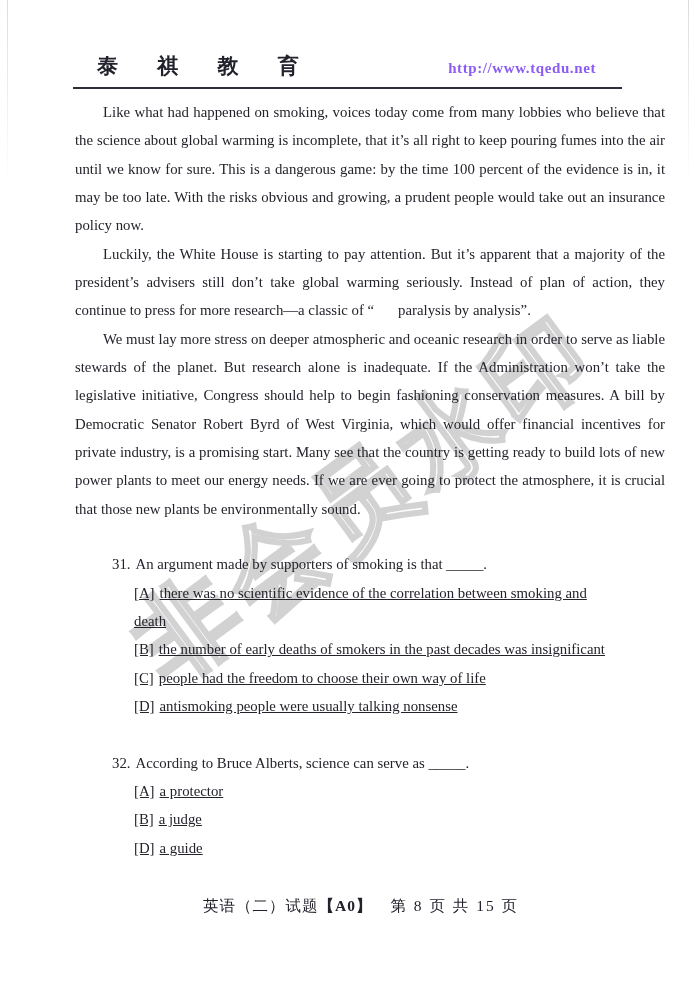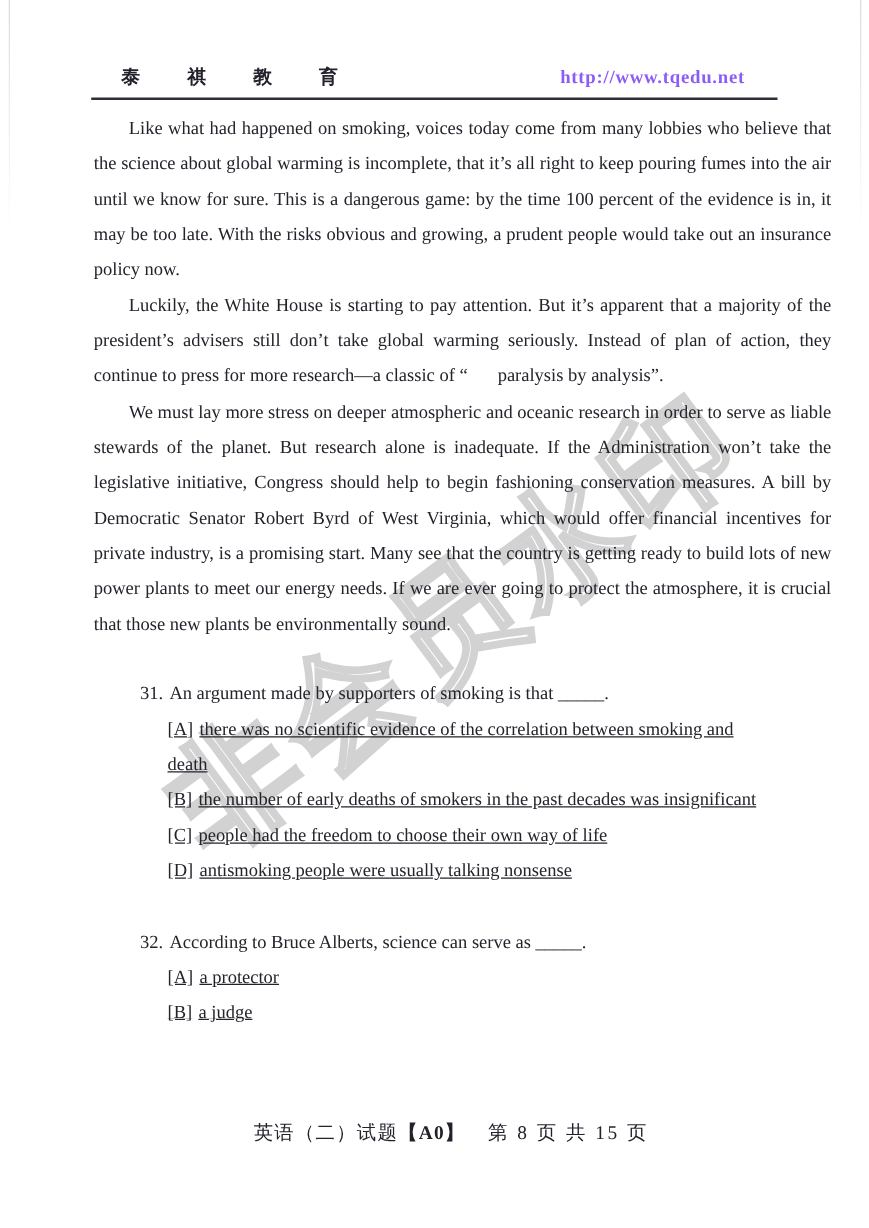--- a/index.html
+++ b/index.html
@@ -47,21 +47,21 @@
   
   .page-header {
     margin: 0 73px;
     padding: 52px 0 7px 0;
     border-bottom: 2px solid #2e2e38;
     display: flex;
     justify-content: space-between;
     align-items: baseline;
   }
   .brand {
-    font-size: 15px; font-weight: bold;
+    font-size: 21px; font-weight: bold;
     letter-spacing: 17px;
     padding-left: 24px;
     color: #22222c;
   }
   .site-url {
     font-size: 15px; font-weight: bold;
     letter-spacing: 0.6px;
     padding-right: 26px;
     color: #8b5cf6;
   }
@@ -147,20 +147,23 @@
       <div class="question">
         <div class="q-stem">
           <span class="q-num">32.</span><span>According to Bruce Alberts, science can serve as _____.</span>
         </div>
         <div class="option">
           <span>[A]</span><span class="opt-text">a protector</span>
         </div>
         <div class="option">
           <span>[B]</span><span class="opt-text">a judge</span>
         </div>
+        <div class="option">
+          <span>[D]</span><span class="opt-text">a guide</span>
+        </div>
       </div>
 
     </div>
 
     <div class="page-footer">
       <span>英语（二）试题</span><span class="footer-code">【A0】</span><span class="footer-page">第 8 页 共 15 页</span>
     </div>
 
   </div>
 </div>

